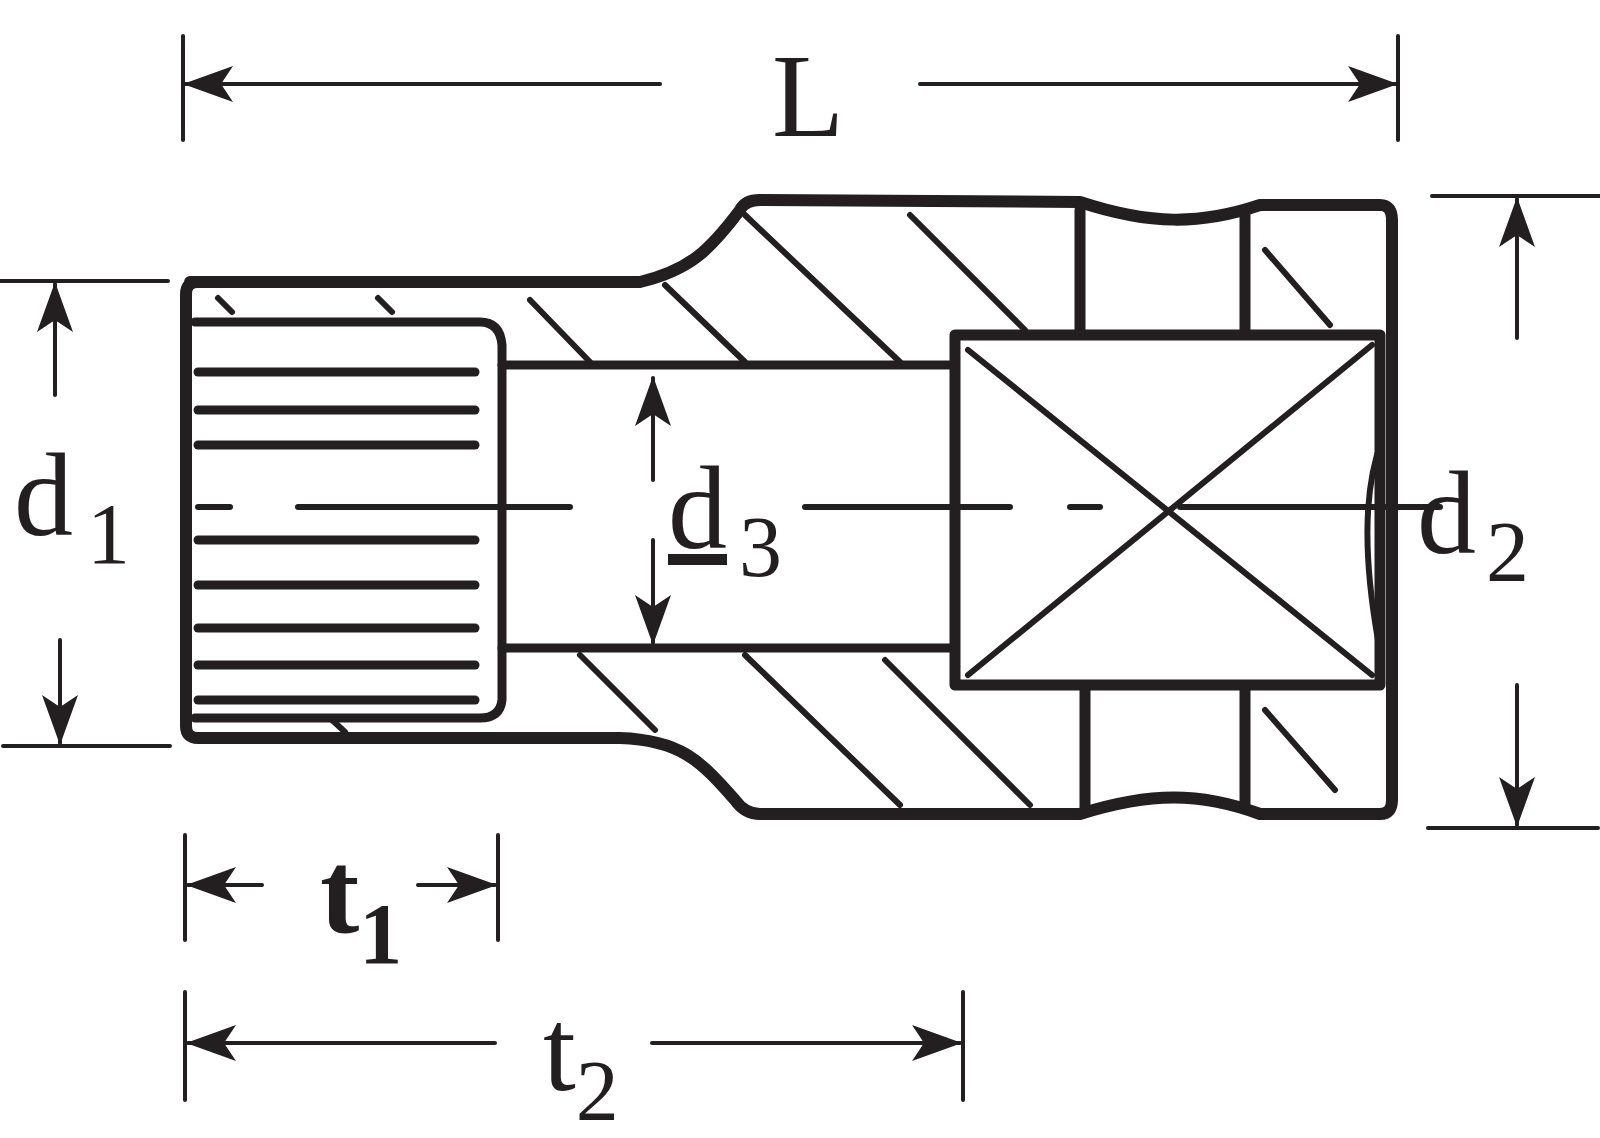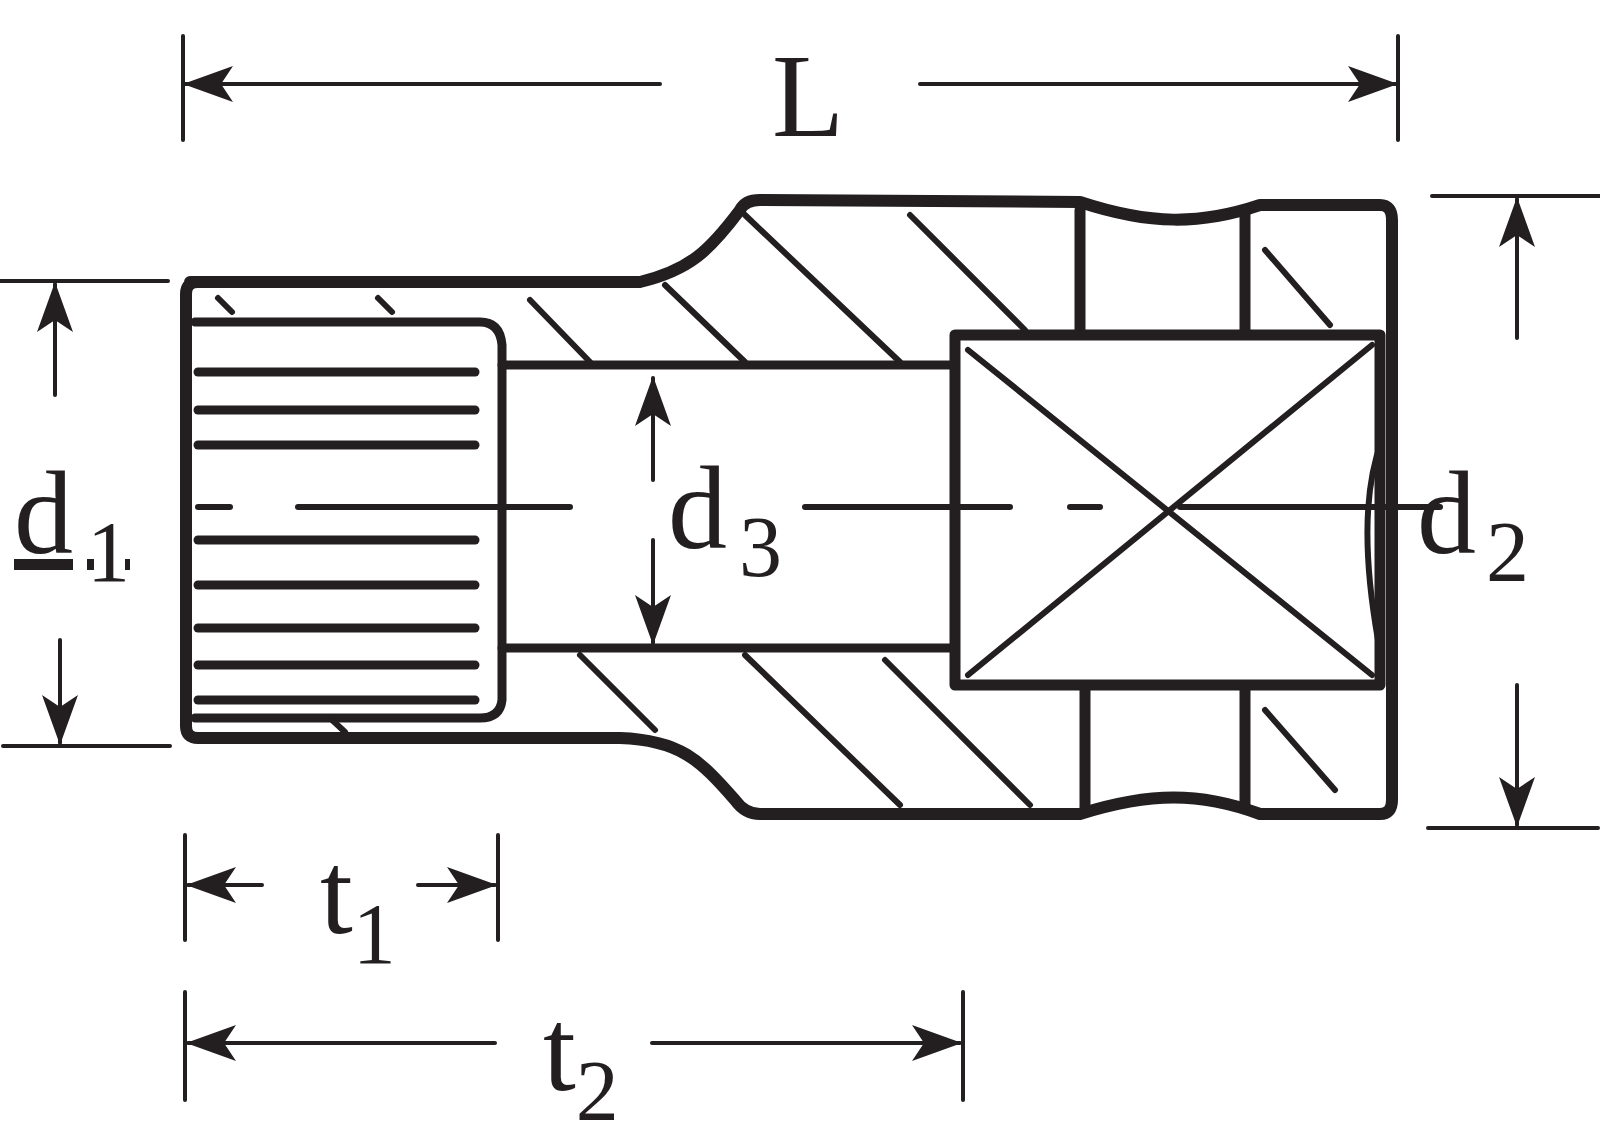--- a/index.html
+++ b/index.html
@@ -118,27 +118,27 @@
       <line x1="805" y1="507" x2="1010" y2="507"></line>
       <line x1="1070" y1="507" x2="1100" y2="507"></line>
       <line x1="1180" y1="507" x2="1440" y2="507"></line>
     </g>
   </g>
 </svg>
 
 <div class="lbl main" style="left:772px;top:38px;">
   <span>L</span>
 </div>
-<div class="lbl main" style="left:14px;top:455px;text-decoration:underline;">
+<div class="lbl main" style="left:14px;top:437px;">
   <span>d</span><span class="sub" style="position:relative;top:28px;left:14px;">1</span>
 </div>
 <div class="lbl main" style="left:1417px;top:455px;">
   <span>d</span><span class="sub" style="position:relative;top:28px;left:10px;">2</span>
 </div>
-<div class="lbl main" style="left:668px;top:450px;">
+<div class="lbl main" style="left:668px;top:450px;text-decoration:underline;">
   <span>d</span><span class="sub" style="position:relative;top:28px;left:12px;">3</span>
 </div>
-<div class="lbl main" style="left:320px;top:835px;">
+<div class="lbl main" style="left:320px;top:835px;font-weight:bold;">
   <span>t</span><span class="sub" style="position:relative;top:30px;left:0px;">1</span>
 </div>
 <div class="lbl main" style="left:543px;top:992px;font-family:Liberation Serif, serif;">
   <span>t</span><span class="sub" style="position:relative;top:30px;left:0px;">2</span>
 </div>
 
 </body></html>

